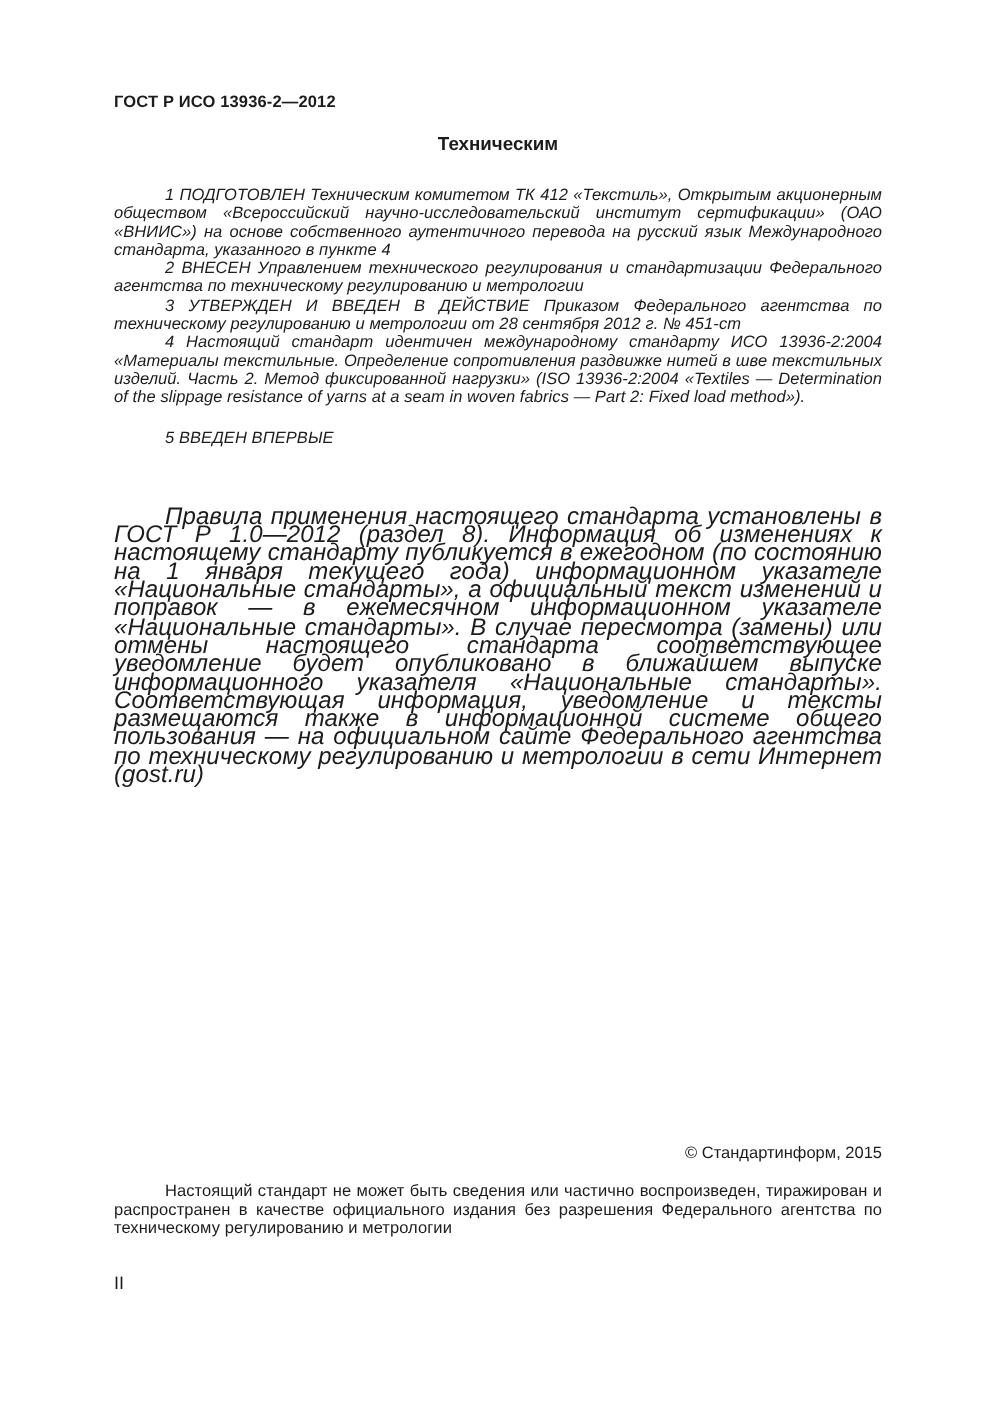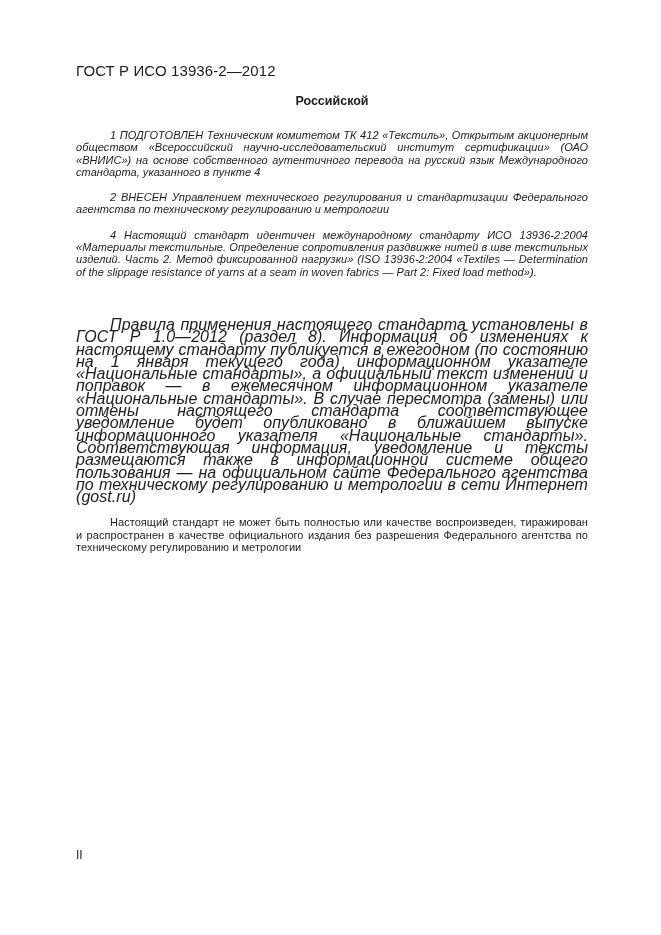--- a/index.html
+++ b/index.html
@@ -14,40 +14,40 @@
   }
   .page {
     position: relative;
     width: 661px;
     height: 935px;
     background: #ffffff;
     padding: 62px 73px 30px 76px;
     overflow: hidden;
   }
   .doc-header {
-    font-size: 15px;
-    font-weight: normal;
+    font-size: 11px;
+    font-weight: bold;
     letter-spacing: 0.1px;
   }
   .doc-title {
     margin-top: 15px;
     text-align: center;
     font-size: 12.5px;
     font-weight: bold;
   }
   .para {
     font-size: 11px;
     line-height: 12.3px;
     text-align: justify;
     text-indent: 34px;
     letter-spacing: 0.05px;
     font-style: italic;
   }
   .para.first { margin-top: 21px; }
-  .para.gap { margin-top: 13px; }
+  .para.gap { }
   .para.nogap { margin-top: 0; }
   .para.single { margin-top: 14px; }
   .note-italic {
     margin-top: 41px;
     font-size: 16px;
     line-height: 12.3px;
     text-align: justify;
     text-indent: 34px;
     font-style: italic;
     letter-spacing: 0.05px;
@@ -72,31 +72,34 @@
     font-size: 12px;
   }
 </style>
 </head>
 <body>
 
 <div class="page">
 
   <div class="doc-header">ГОСТ Р ИСО 13936-2—2012</div>
 
-  <div class="doc-title">Российской</div>
+  <div class="doc-title">Техническим</div>
 
   <p class="para first">1 ПОДГОТОВЛЕН Техническим комитетом ТК 412 «Текстиль», Открытым акционерным обществом «Всероссийский научно-исследовательский институт сертификации» (ОАО «ВНИИС») на основе собственного аутентичного перевода на русский язык Международного стандарта, указанного в пункте 4</p>
 
   <p class="para gap">2 ВНЕСЕН Управлением технического регулирования и стандартизации Федерального агентства по техническому регулированию и метрологии</p>
 
+  <p class="para gap">3 УТВЕРЖДЕН И ВВЕДЕН В ДЕЙСТВИЕ  Приказом Федерального агентства по техническому регулированию и метрологии от 28 сентября 2012 г. № 451-ст</p>
 
   <p class="para gap">4 Настоящий стандарт идентичен международному стандарту ИСО 13936-2:2004 «Материалы текстильные. Определение сопротивления раздвижке нитей в шве текстильных изделий. Часть 2. Метод фиксированной нагрузки» (ISO 13936-2:2004 «Textiles — Determination of the slippage resistance of yarns at a seam in woven fabrics — Part 2: Fixed load method»).</p>
 
 
+  <p class="para single">5 ВВЕДЕН ВПЕРВЫЕ</p>
 
   <p class="note-italic">Правила применения настоящего стандарта установлены в ГОСТ Р 1.0—2012 (раздел 8). Информация об изменениях к настоящему стандарту публикуется в ежегодном (по состоянию на 1 января текущего года) информационном указателе «Национальные стандарты», а официальный текст изменений и поправок — в ежемесячном информационном указателе «Национальные стандарты». В случае пересмотра (замены) или отмены настоящего стандарта соответствующее уведомление будет опубликовано в ближайшем выпуске информационного указателя «Национальные стандарты». Соответствующая информация, уведомление и тексты размещаются также в информационной системе общего пользования — на официальном сайте Федерального агентства по техническому регулированию и метрологии в сети Интернет (gost.ru)</p>
 
+  <div class="copyright">© Стандартинформ, 2015</div>
 
-  <p class="footer-note">Настоящий стандарт не может быть полностью или качестве воспроизведен, тиражирован и распространен в качестве официального издания без разрешения Федерального агентства по техническому регулированию и метрологии</p>
+  <p class="footer-note">Настоящий стандарт не может быть сведения или частично воспроизведен, тиражирован и распространен в качестве официального издания без разрешения Федерального агентства по техническому регулированию и метрологии</p>
 
   <div class="page-number">II</div>
 
 </div>
 
 </body></html>

